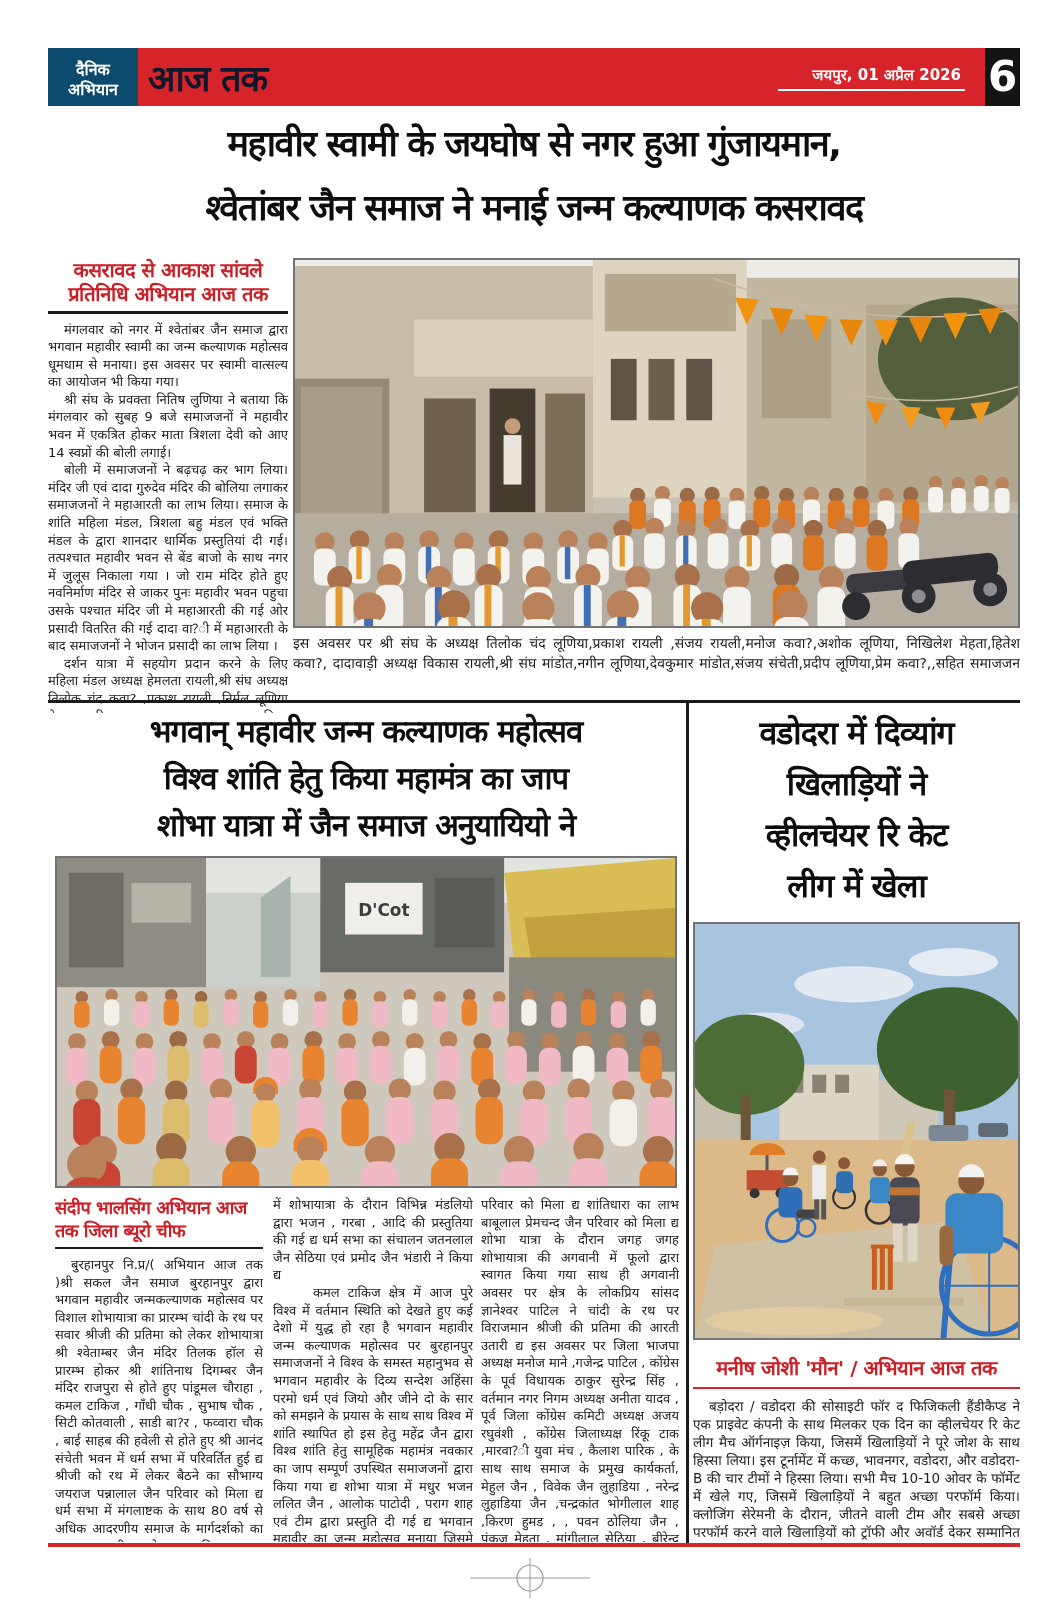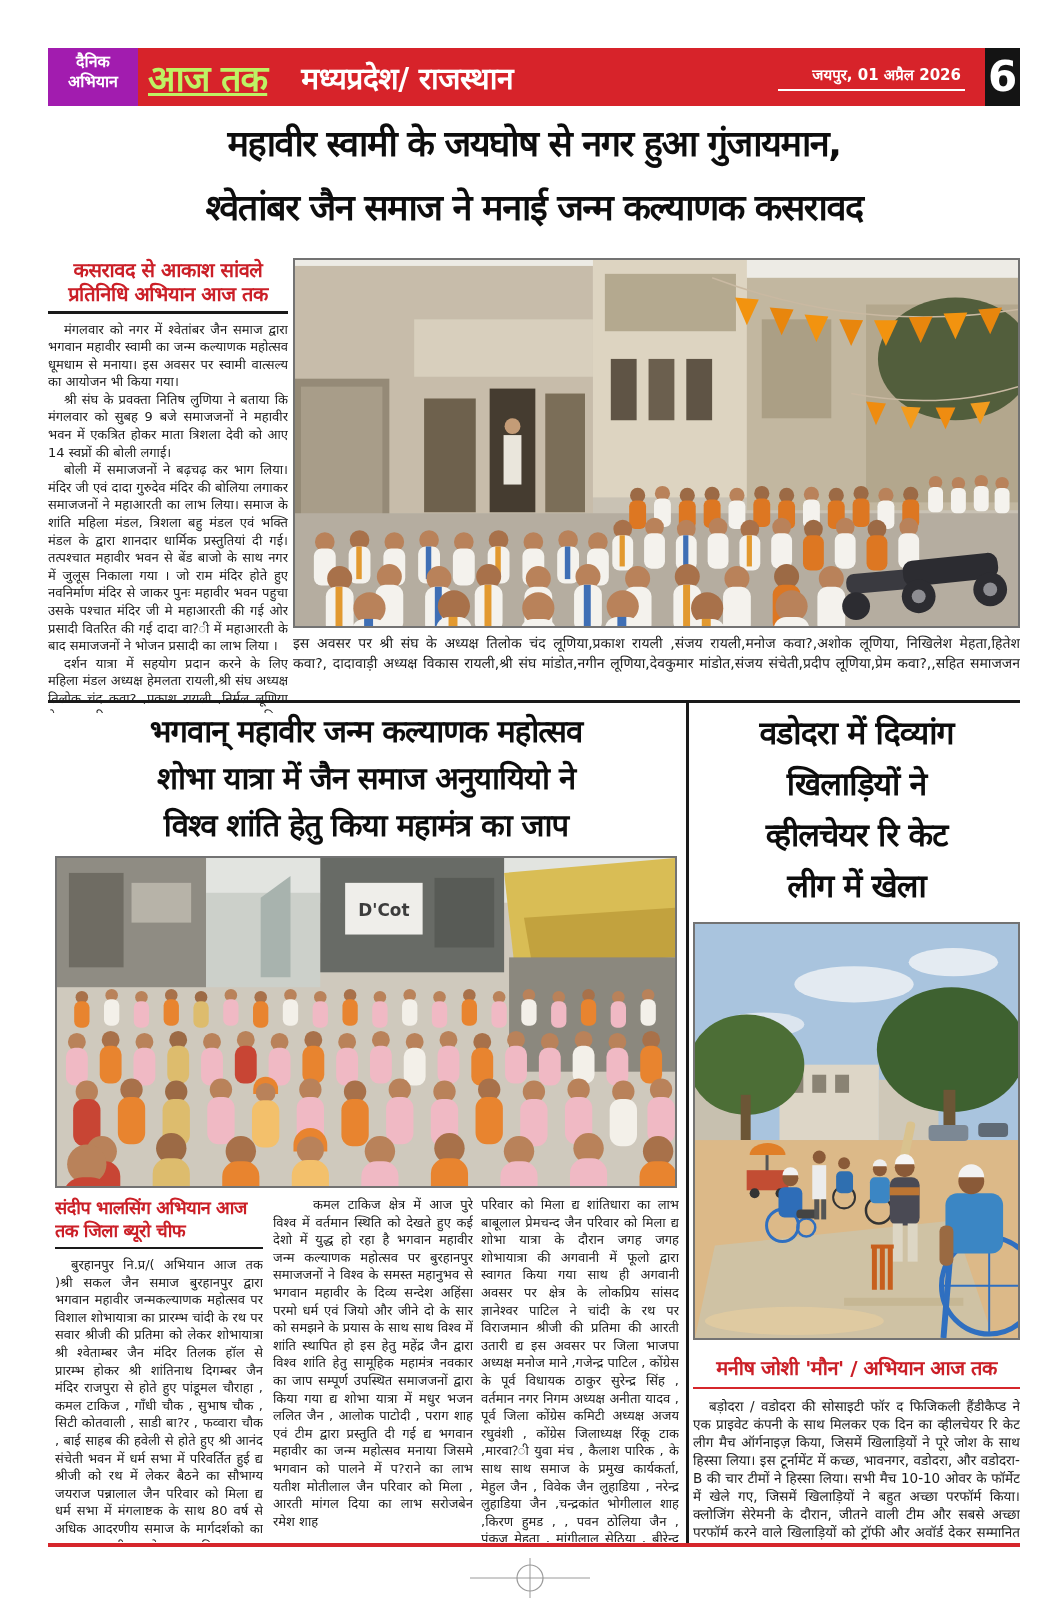--- a/index.html
+++ b/index.html
@@ -1,23 +1,23 @@
 <!DOCTYPE html>
 <html lang="hi"><head>
 <meta charset="utf-8">
 <style>
   html,body{margin:0;padding:0;background:#ffffff;}
   .page{position:relative;width:1060px;height:1600px;background:#ffffff;overflow:hidden;
         font-family:"DejaVu Sans",sans-serif;}
   .abs{position:absolute;}
   
-  .brandbox{background:#a21caf;color:#fff;text-align:center;font-weight:bold;
-            font-size:16px;line-height:20px;padding-top:4px;box-sizing:border-box;}
+  .brandbox{background:#0c4a6e;color:#fff;text-align:center;font-weight:bold;
+            font-size:16px;line-height:20px;padding-top:12px;box-sizing:border-box;}
   .banner{background:#d7232a;display:flex;align-items:center;box-sizing:border-box;padding:0 10px;}
-  .logo{color:#bef264;font-weight:bold;font-size:36px;letter-spacing:-1px;white-space:nowrap;text-decoration:underline;}
+  .logo{color:#0f172a;font-weight:bold;font-size:36px;letter-spacing:-1px;white-space:nowrap;}
   .sectiontitle{color:#fff;font-weight:bold;font-size:30px;letter-spacing:-0.5px;margin-left:34px;white-space:nowrap;}
   .dateline{color:#fff;font-weight:bold;font-size:15px;margin-left:auto;margin-right:10px;
             border-bottom:2.5px solid #fff;padding:0 4px 5px 34px;white-space:nowrap;}
   .pagenum{background:#141414;color:#fff;font-weight:bold;font-size:42px;text-align:center;line-height:58px;}
   
   .headline{font-weight:bold;color:#0d0d0d;text-align:center;letter-spacing:-1.5px;white-space:nowrap;overflow:hidden;}
   .hl-main{font-size:36px;line-height:64px;}
   .hl-2{font-size:31px;line-height:47px;letter-spacing:-1px;}
   .hl-3{font-size:32px;line-height:51px;letter-spacing:-1px;}
   
@@ -38,21 +38,20 @@
 <body>
 
 <div class="page">
 
   <div class="abs brandbox" style="left:48px;top:48px;width:90px;height:58px;">
     <div>दैनिक</div>
     <div>अभियान</div>
   </div>
   <div class="abs banner" style="left:138px;top:48px;width:847px;height:58px;">
     <span class="logo">आज तक</span>
-    <span class="sectiontitle">मध्यप्रदेश/ राजस्थान</span>
     <span class="dateline">जयपुर, 01 अप्रैल 2026</span>
   </div>
   <div class="abs pagenum" style="left:985px;top:48px;width:35px;height:58px;">6</div>
 
   <div class="abs" style="left:48px;top:112px;width:972px;height:134px;">
     <div class="headline hl-main">महावीर स्वामी के जयघोष से नगर हुआ गुंजायमान,</div>
     <div class="headline hl-main">श्वेतांबर जैन समाज ने मनाई जन्म कल्याणक कसरावद</div>
   </div>
 
   <div class="abs" style="left:48px;top:258px;width:240px;height:436px;">
@@ -299,22 +298,22 @@
   <div class="abs cap" style="left:293px;top:634px;width:727px;height:60px;">
     <div class="cap-line">इस अवसर पर श्री संघ के अध्यक्ष तिलोक चंद लूणिया,प्रकाश रायली ,संजय रायली,मनोज कवा?,अशोक लूणिया, निखिलेश मेहता,हितेश</div>
     <div class="cap-line">कवा?, दादावाड़ी अध्यक्ष विकास रायली,श्री संघ मांडोत,नगीन लूणिया,देवकुमार मांडोत,संजय संचेती,प्रदीप लूणिया,प्रेम कवा?,,सहित समाजजन</div>
   </div>
 
   <div class="abs rule-b" style="left:48px;top:700px;width:972px;height:2.5px;"></div>
   <div class="abs rule-b" style="left:686px;top:700px;width:2.5px;height:845px;"></div>
 
   <div class="abs" style="left:55px;top:708px;width:622px;height:142px;">
     <div class="headline hl-2">भगवान् महावीर जन्म कल्याणक महोत्सव</div>
+    <div class="headline hl-2">विश्व शांति हेतु किया महामंत्र का जाप</div>
     <div class="headline hl-2">शोभा यात्रा में जैन समाज अनुयायियो ने</div>
-    <div class="headline hl-2">विश्व शांति हेतु किया महामंत्र का जाप</div>
   </div>
 
   <div class="abs photo" style="left:55px;top:856px;width:622px;height:332px;">
     <svg viewBox="0 0 622 330" preserveAspectRatio="none" aria-hidden="true">
       <defs>
         <g id="b1">
             <circle r="9" fill="#b9825a"></circle>
             <rect x="-11" y="6" width="22" height="38" rx="9" fill="#f0b9c4"></rect>
           </g>
         <g id="b2">
@@ -546,20 +545,21 @@
 
   <div class="abs" style="left:55px;top:1196px;width:208px;height:346px;">
     <div class="byline" style="font-size:18px;line-height:23px;text-align:left;">संदीप भालसिंग अभियान आज</div>
     <div class="byline" style="font-size:18px;line-height:23px;text-align:left;">तक जिला ब्यूरो चीफ</div>
     <div class="rule-b" style="height:2px;margin-top:5px;"></div>
     <div class="body-txt" style="margin-top:7px;height:286px;">
       <p>बुरहानपुर नि.प्र/( अभियान आज तक )श्री सकल जैन समाज बुरहानपुर द्वारा भगवान महावीर जन्मकल्याणक महोत्सव पर विशाल शोभायात्रा का प्रारम्भ चांदी के रथ पर सवार श्रीजी की प्रतिमा को लेकर शोभायात्रा श्री श्वेताम्बर जैन मंदिर तिलक हॉल से प्रारम्भ होकर श्री शांतिनाथ दिगम्बर जैन मंदिर राजपुरा से होते हुए पांडूमल चौराहा , कमल टाकिज , गाँधी चौक , सुभाष चौक , सिटी कोतवाली , साडी बा?र , फव्वारा चौक , बाई साहब की हवेली से होते हुए श्री आनंद संचेती भवन में धर्म सभा में परिवर्तित हुई द्य श्रीजी को रथ में लेकर बैठने का सौभाग्य जयराज पन्नालाल जैन परिवार को मिला द्य धर्म सभा में  मंगलाष्टक के साथ 80 वर्ष से अधिक आदरणीय समाज के मार्गदर्शको का शाल , हार श्रीफल से बहुमान किया गया द्य इन सभी का बहुमान समस्त मंदिरों के अध्यक्षों व् ट्रस्टियो द्वारा किया गया द्य इस कार्यॠ म</p>
     </div>
   </div>
   <div class="abs body-txt" style="left:273px;top:1196px;width:200px;height:346px;">
+    <p class="noind">में शोभायात्रा के दौरान विभिन्न मंडलियो द्वारा भजन , गरबा , आदि की प्रस्तुतिया की गई द्य धर्म सभा का संचालन जतनलाल जैन सेठिया एवं प्रमोद जैन भंडारी ने किया द्य</p>
     <p style="text-indent:40px;">कमल टाकिज क्षेत्र में आज पुरे विश्व में वर्तमान स्थिति को देखते हुए कई देशो में युद्ध हो रहा है भगवान महावीर जन्म कल्याणक महोत्सव पर बुरहानपुर समाजजनों ने विश्व के समस्त महानुभव से भगवान महावीर के दिव्य सन्देश अहिंसा परमो धर्म एवं जियो और जीने दो के सार को समझने के प्रयास के साथ साथ विश्व में शांति स्थापित हो इस हेतु महेंद्र जैन द्वारा विश्व शांति हेतु सामूहिक महामंत्र नवकार का जाप सम्पूर्ण उपस्थित समाजजनों द्वारा किया गया द्य शोभा यात्रा में मधुर भजन ललित जैन , आलोक पाटोदी , पराग शाह एवं टीम द्वारा प्रस्तुति दी गई द्य भगवान महावीर का जन्म महोत्सव मनाया जिसमे भगवान को पालने में प?राने का लाभ यतीश मोतीलाल जैन परिवार को मिला , आरती मांगल दिया का लाभ सरोजबेन रमेश शाह</p>
   </div>
   <div class="abs body-txt" style="left:481px;top:1196px;width:198px;height:346px;">
     <p class="noind">परिवार को मिला द्य शांतिधारा का लाभ बाबूलाल प्रेमचन्द जैन परिवार को मिला द्य शोभा यात्रा के दौरान जगह जगह शोभायात्रा की अगवानी में फूलो द्वारा स्वागत किया गया साथ ही अगवानी अवसर पर क्षेत्र के लोकप्रिय सांसद ज्ञानेश्वर पाटिल ने चांदी के रथ पर विराजमान श्रीजी की प्रतिमा की आरती उतारी द्य इस अवसर पर जिला भाजपा अध्यक्ष मनोज माने ,गजेन्द्र पाटिल , कोंग्रेस के पूर्व विधायक ठाकुर सुरेन्द्र सिंह , वर्तमान नगर निगम अध्यक्ष अनीता यादव , पूर्व जिला कोंग्रेस कमिटी अध्यक्ष अजय रघुवंशी , कोंग्रेस जिलाध्यक्ष रिंकू टाक ,मारवा?ी युवा मंच , कैलाश पारिक , के साथ साथ समाज के प्रमुख कार्यकर्ता, मेहुल जैन , विवेक जैन लुहाडिया , नरेन्द्र लुहाडिया जैन ,चन्द्रकांत भोगीलाल शाह ,किरण हुमड , , पवन ठोलिया जैन , पंकज मेहता , मांगीलाल सेठिया  , बीरेन्द्र बडज्यात्या,दिनेश जैन , त्रिलोक जैन के साथ साथ बहुत ब?ी संख्या में पुरे बुरहानपुर जिले का समाजजन उपस्थित था।</p>
   </div>
 
   <div class="abs" style="left:693px;top:708px;width:327px;height:206px;">
     <div class="headline hl-3">वडोदरा में दिव्यांग</div>
     <div class="headline hl-3">खिलाड़ियों ने</div>
     <div class="headline hl-3">व्हीलचेयर रि  केट</div>

